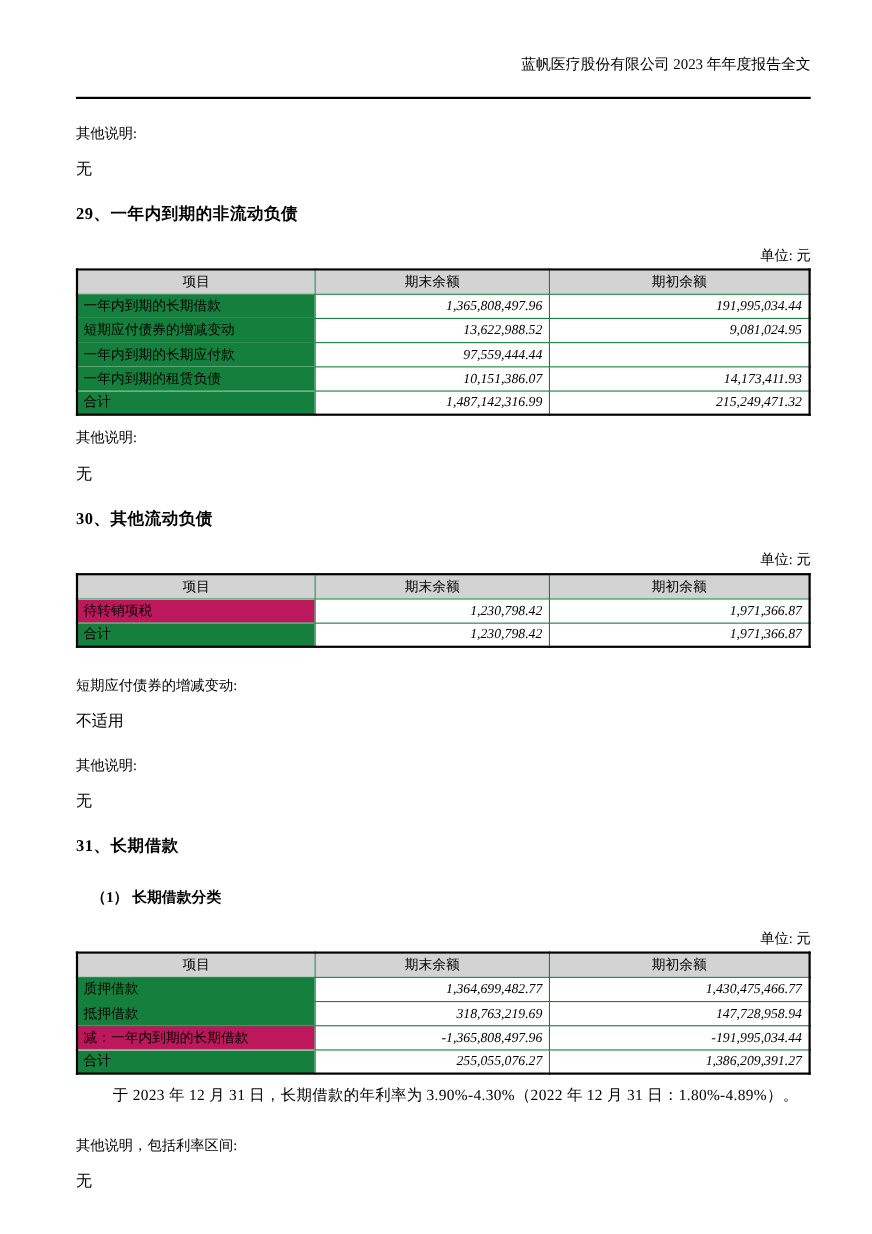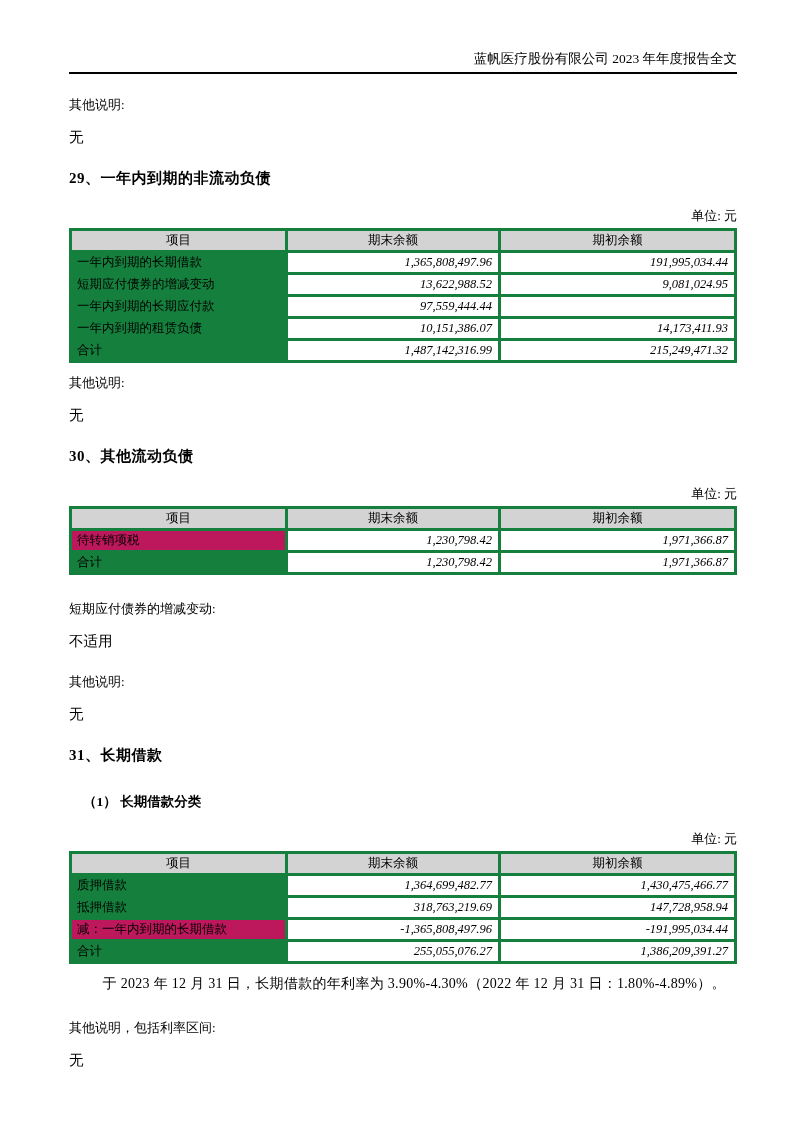--- a/index.html
+++ b/index.html
@@ -11,21 +11,21 @@
   }
   .page {
     width: 793px; height: 1122px;
     background: #fff;
     padding: 50px 56px 0 69px;
     overflow: hidden;
   }
   .doc-header {
     text-align: right;
     font-size: 13.5px;
-    padding-bottom: 4px;
+    padding-bottom: 20px;
     border-bottom: 2px solid #000;
   }
   .note-label { font-size: 13px; margin-top: 22px; }
   .note-value { font-size: 14.5px; margin-top: 14px; }
   h2.section-heading {
     font-size: 15px;
     font-weight: bold;
     margin-top: 22px;
     letter-spacing: 0.5px;
   }
@@ -43,21 +43,21 @@
   table.fin-table {
     width: 100%;
     border-collapse: collapse;
     table-layout: fixed;
     border: 2px solid #000;
   }
   table.fin-table col.c1 { width: 32.5%; }
   table.fin-table col.c2 { width: 32.0%; }
   table.fin-table col.c3 { width: 35.5%; }
   .fin-table th, .fin-table td {
-    border: 3px solid #15803d;
+    border: 1px solid #15803d;
     font-size: 12.5px;
     font-weight: normal;
     height: 22px;
     padding: 0 6px;
     overflow: hidden;
     white-space: nowrap;
     margin-left: 20px;
   }
   .fin-table th {
     background: #d3d3d3;

